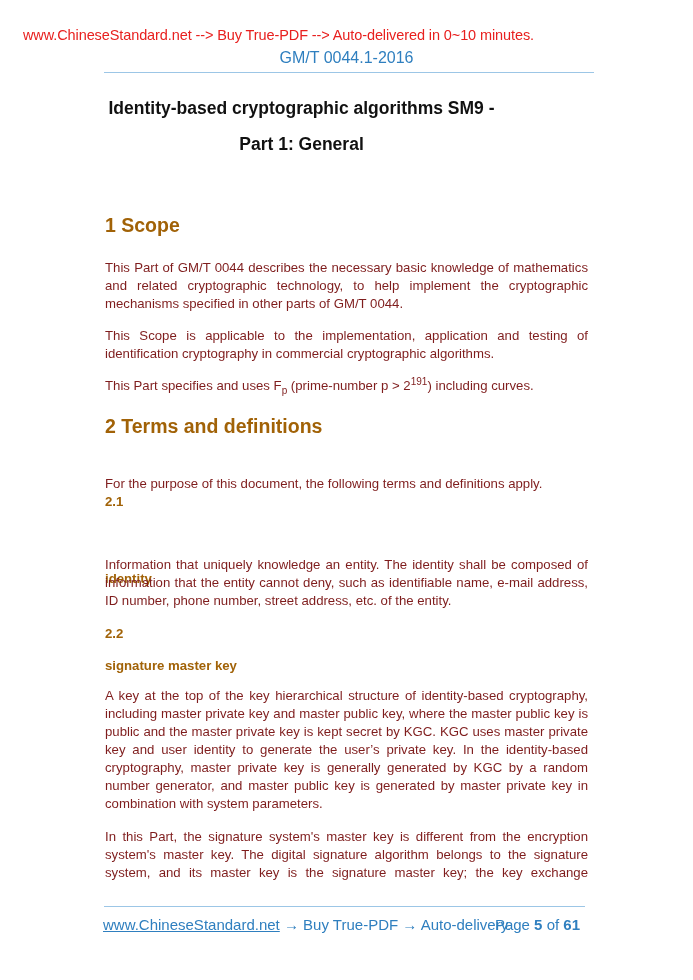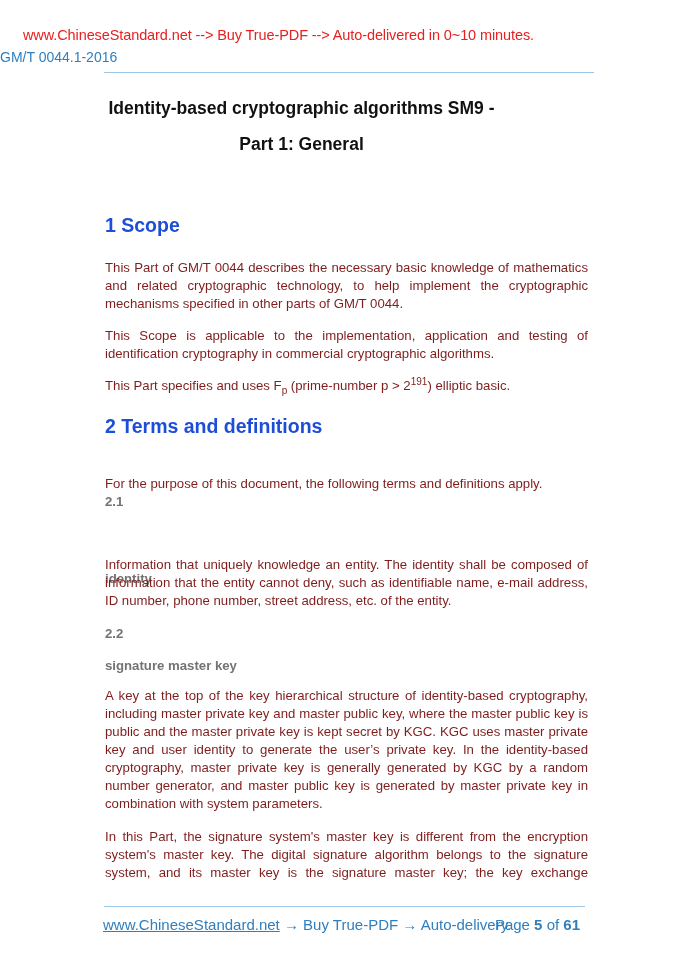--- a/index.html
+++ b/index.html
@@ -23,22 +23,22 @@
       text-align: center;
       font-size: 14.5px;
       color: #e8201f;
       letter-spacing: -0.1px;
     }
     .std-code {
       position: absolute;
       top: 49px;
       left: 0;
       width: 693px;
-      text-align: left;
-      font-size: 14px;
+      text-align: center;
+      font-size: 16px;
       color: #2f7fbf;
     }
     .header-rule {
       position: absolute;
       top: 72px;
       left: 104px;
       width: 490px;
       height: 1px;
       background: #9cc6e6;
     }
@@ -51,39 +51,39 @@
       font-size: 17.5px;
       color: #111;
     }
     .title-line1 { top: 98px; }
     .title-line2 { top: 134px; }
     .section-heading {
       position: absolute;
       left: 105px;
       font-weight: bold;
       font-size: 19.5px;
-      color: #1d4ed8;
+      color: #a16207;
     }
     .para {
       position: absolute;
       left: 105px;
       width: 483px;
       font-size: 13.2px;
       line-height: 18px;
       text-align: justify;
       color: #7f1d1d;
     }
     .para.last-left { text-align-last: left; }
     .para.full { text-align-last: justify; }
     .term-num, .term-name {
       position: absolute;
       left: 105px;
       font-weight: bold;
       font-size: 13.2px;
-      color: #737373;
+      color: #a16207;
     }
     sub, sup {
       font-size: 10px;
       line-height: 0;
     }
     .footer-rule {
       position: absolute;
       top: 906px;
       left: 104px;
       width: 481px;
@@ -116,21 +116,21 @@
 <div class="std-code">GM/T 0044.1-2016</div>
 <div class="header-rule"></div>
 
 <div class="doc-title title-line1">Identity-based cryptographic algorithms SM9 -</div>
 <div class="doc-title title-line2">Part 1: General</div>
 
 <div class="section-heading" style="top:214px;">1 Scope</div>
 
 <div class="para last-left" style="top:259px;">This Part of GM/T 0044 describes the necessary basic knowledge of mathematics and related cryptographic technology, to help implement the cryptographic mechanisms specified in other parts of GM/T 0044.</div>
 <div class="para last-left" style="top:327px;">This Scope is applicable to the implementation, application and testing of identification cryptography in commercial cryptographic algorithms.</div>
-<div class="para last-left" style="top:377px;"><span>This Part specifies and uses F</span><sub>p</sub><span> (prime-number p &gt; 2</span><sup>191</sup><span>) elliptic basic.</span></div>
+<div class="para last-left" style="top:377px;"><span>This Part specifies and uses F</span><sub>p</sub><span> (prime-number p &gt; 2</span><sup>191</sup><span>) including curves.</span></div>
 
 <div class="section-heading" style="top:415px;">2 Terms and definitions</div>
 <div class="para last-left" style="top:459px;margin-top:16px;">For the purpose of this document, the following terms and definitions apply.</div>
 
 <div class="term-num" style="top:494px;">2.1</div>
 <div class="term-name" style="top:527px;margin-top:44px;">identity</div>
 <div class="para last-left" style="top:556px;">Information that uniquely knowledge an entity. The identity shall be composed of information that the entity cannot deny, such as identifiable name, e-mail address, ID number, phone number, street address, etc. of the entity.</div>
 
 <div class="term-num" style="top:626px;">2.2</div>
 <div class="term-name" style="top:658px;">signature master key</div>

